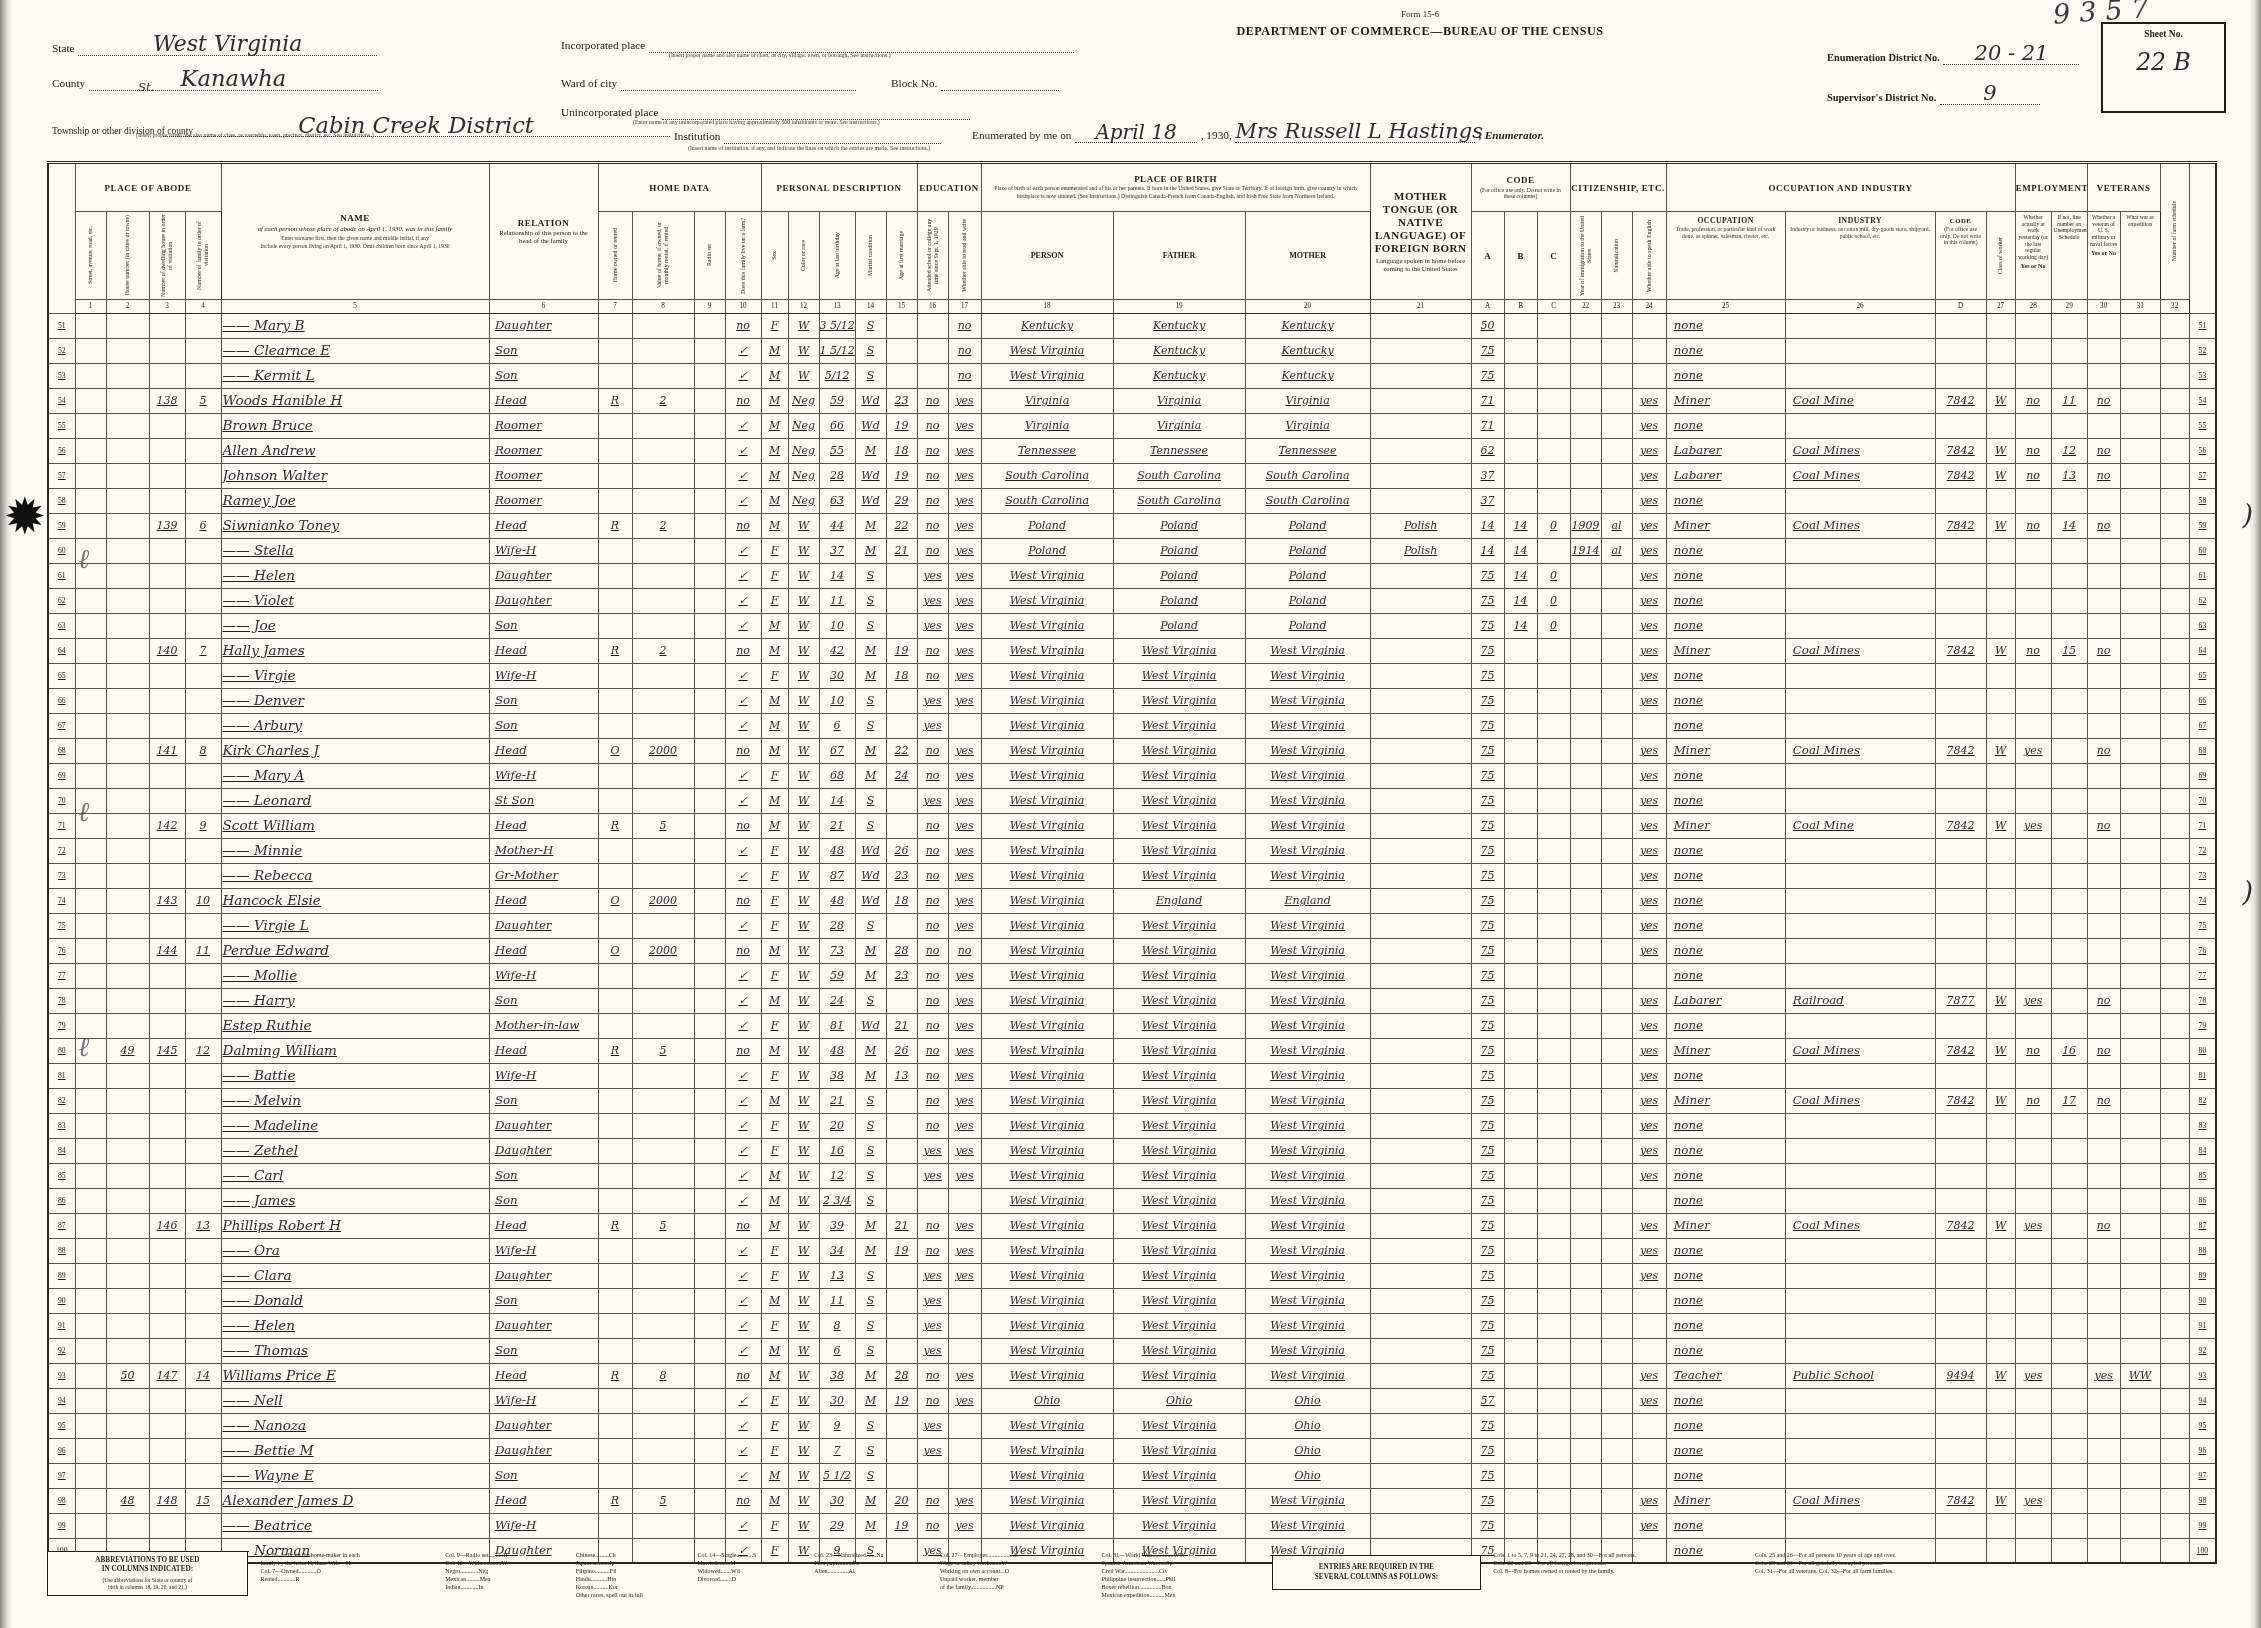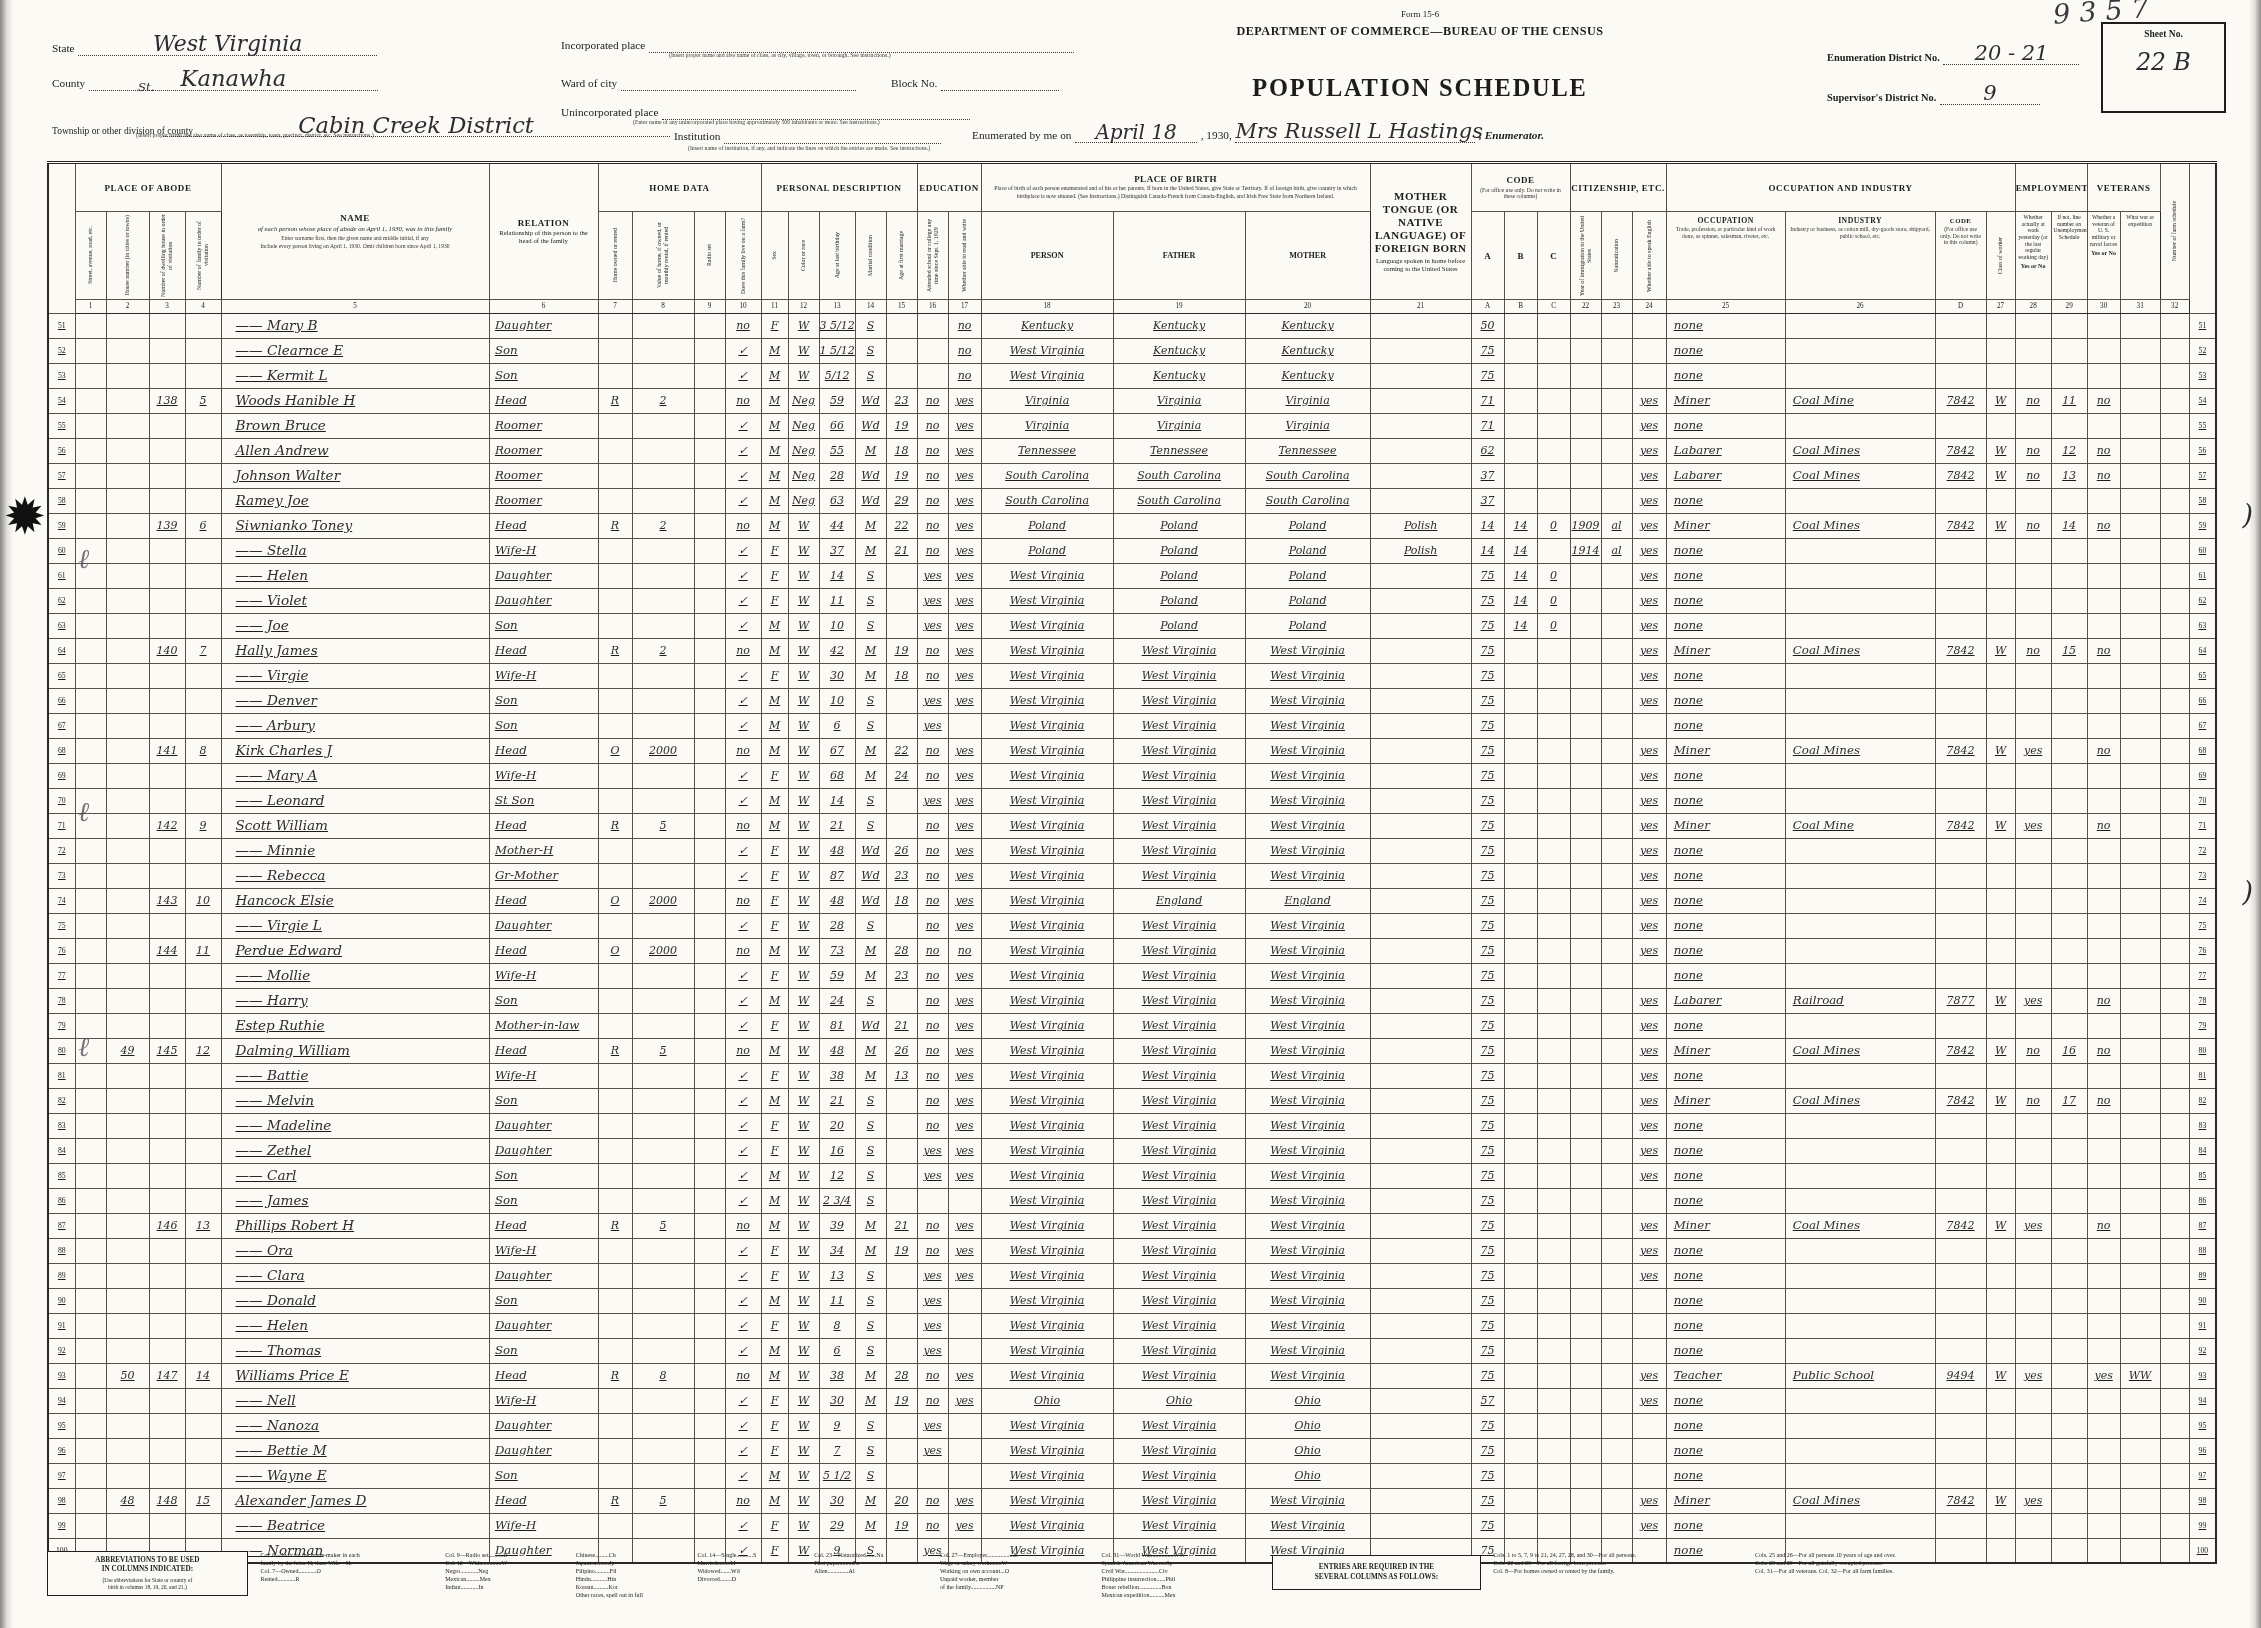--- a/index.html
+++ b/index.html
@@ -52,21 +52,21 @@
         margin:0 auto;max-height:83px;text-align:center;}
   .pobsub{font-weight:bold;font-size:8.1px;text-align:center;vertical-align:middle;}
   .codeletter{font-weight:bold;font-size:9px;text-align:center;vertical-align:middle;}
   .tinyhead{font-size:5.6px;line-height:1.2;text-align:center;padding:1.8px 1.8px 0 1.8px;}
   .yn{font-size:6px;font-weight:bold;text-align:center;margin-top:2.7px;}
   .num{font-size:7.2px;text-align:center;font-weight:normal;vertical-align:middle;}
 
   tbody tr{height:25px;text-decoration:underline;}
   tbody td{font-size:11.3px;text-align:center;white-space:nowrap;line-height:1;}
   tbody td.rn{font-family:"Liberation Serif",serif;font-style:normal;font-size:7.7px;color:#232220;}
-  tbody td.name{text-align:left;padding-left:14px;font-size:13.6px;}
+  tbody td.name{text-align:left;padding-left:1px;font-size:13.6px;}
   tbody td.rel{text-align:left;padding-left:5.4px;font-size:11.8px;}
   tbody td.pob{font-size:11px;}
   tbody td.occ{text-align:left;padding-left:7.2px;font-size:11.8px;}
   tbody td.c{font-size:11px;}
 
   
   .star{position:absolute;left:3.6px;top:492px;font-size:51px;color:#111;line-height:1;}
   .paren{position:absolute;right:9px;font-size:27px;color:#2e2b33;}
   .scribble{position:absolute;left:78px;font-size:27px;color:#4a4650;opacity:.75;}
   .twp-insert{position:absolute;left:138px;top:80px;font-size:11.8px;}
@@ -119,21 +119,20 @@
       <span class="line" style="width:118px;"></span>
     </div>
     <div class="fld" style="left:561px;top:103px;">
       <span class="lbl">Unincorporated place</span>
       <span class="line" style="width:308px;"></span>
     </div>
     <div class="note" style="left:633px;top:119px;">(Enter name of any unincorporated place having approximately 500 inhabitants or more.   See instructions.)</div>
 
     <div class="ctr formno" style="position:absolute;left:1076px;top:9px;width:688px;">Form 15-6</div>
     <div class="ctr dept" style="position:absolute;left:1076px;top:23.5px;width:688px;">DEPARTMENT OF COMMERCE—BUREAU OF THE CENSUS</div>
-    <div class="ctr pop-title" style="position:absolute;left:1076px;top:74px;width:688px;">POPULATION SCHEDULE</div>
 
     <div class="fld" style="left:674px;top:127px;">
       <span class="lbl">Institution</span>
       <span class="line" style="width:217px;"></span>
     </div>
     <div class="note" style="left:688px;top:145px;">(Insert name of institution, if any, and indicate the lines on which the entries are made.   See instructions.)</div>
 
     <div class="fld" style="left:972px;top:121px;">
       <span class="lbl">Enumerated by me on</span>
       <span class="line hw" style="width:122px;font-size:20px;">April 18</span>

